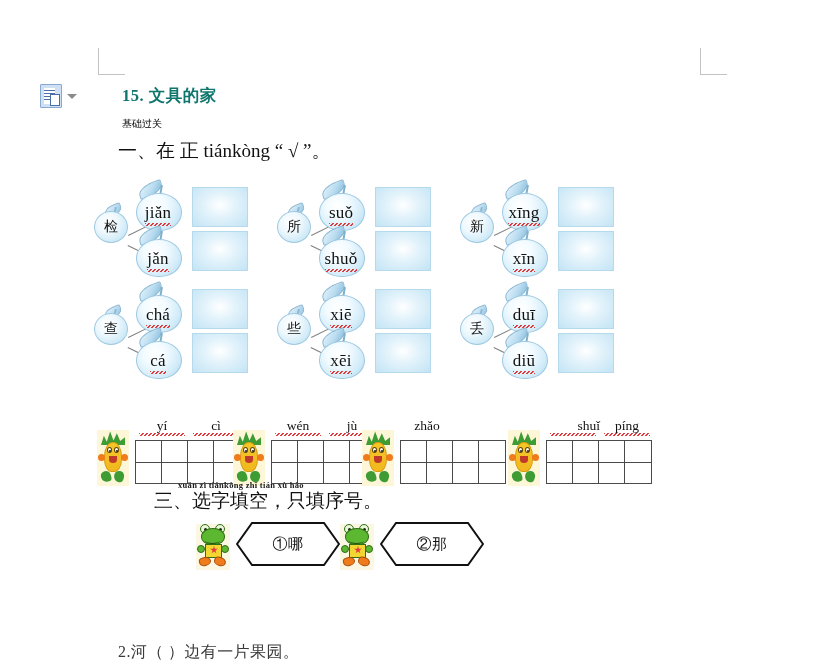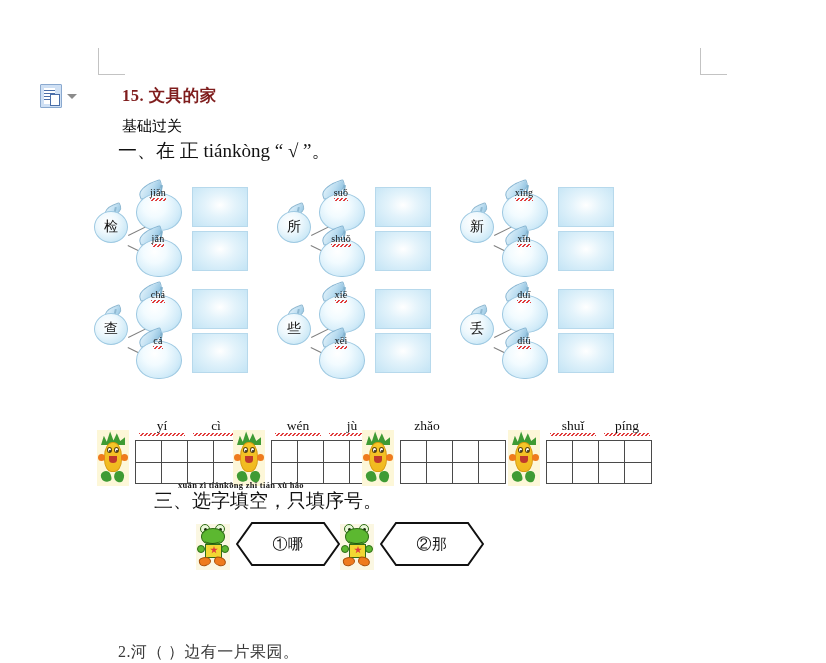--- a/index.html
+++ b/index.html
@@ -70,28 +70,28 @@
     border-right: 5px solid transparent;
     border-top: 5px solid #8b8b8b;
   }
 
   
   .doc-title {
     position: absolute;
     left: 122px; top: 85px;
     font-size: 16.5px;
     font-weight: bold;
-    color: #7f1d1d;
+    color: #0f766e;
     letter-spacing: 0.5px;
     white-space: nowrap;
   }
   .sub-title {
     position: absolute;
     left: 122px; top: 117px;
-    font-size: 15px;
+    font-size: 10px;
     color: #000;
     white-space: nowrap;
   }
 
   
   .sec {
     position: absolute;
     white-space: nowrap;
   }
   .sec .pinyin-row {
@@ -182,24 +182,24 @@
     width: 25px; height: 13px;
     background: linear-gradient(135deg, #eaf6fc 0%, #b9dcf0 55%, #7fb6d8 100%);
     border: 1px solid #84b4d2;
     border-radius: 70% 8% 70% 8%;
     transform: rotate(-20deg);
     box-sizing: border-box;
   }
   .apple .py {
     position: absolute;
     left: 0; right: 0;
-    top: 4px;
+    top: 20px;
     text-align: center;
     font-family: "Liberation Serif", "DejaVu Serif", serif;
-    font-size: 10px;
+    font-size: 17px;
     color: #111;
     letter-spacing: 0.2px;
   }
   .apple .py u {
     text-decoration: none;
     position: relative;
     display: inline-block;
     padding-bottom: 1px;
   }
   .apple .py u::after {
@@ -689,21 +689,21 @@
     <div class="tianzi" style="left:38px; top:22px;">
       <div class="cell"></div>
       <div class="cell"></div>
       <div class="cell"></div>
       <div class="cell"></div>
     </div>
   </div>
 
   <div class="grid-item" style="left:508px; top:418px;">
     <div class="grid-py" style="left:38px; top:0px;">
-      <span style="width:54px;">shuǐ</span>
+      <span style="width:54px;text-align:right;">shuǐ</span>
       <span style="width:54px;">píng</span>
     </div>
     <div class="corn" style="left:0px; top:12px;">
       <div class="hair"></div>
       <div class="body"></div>
       <div class="eye l"></div>
       <div class="eye r"></div>
       <div class="mouth"></div>
       <div class="arm l"></div>
       <div class="arm r"></div>

